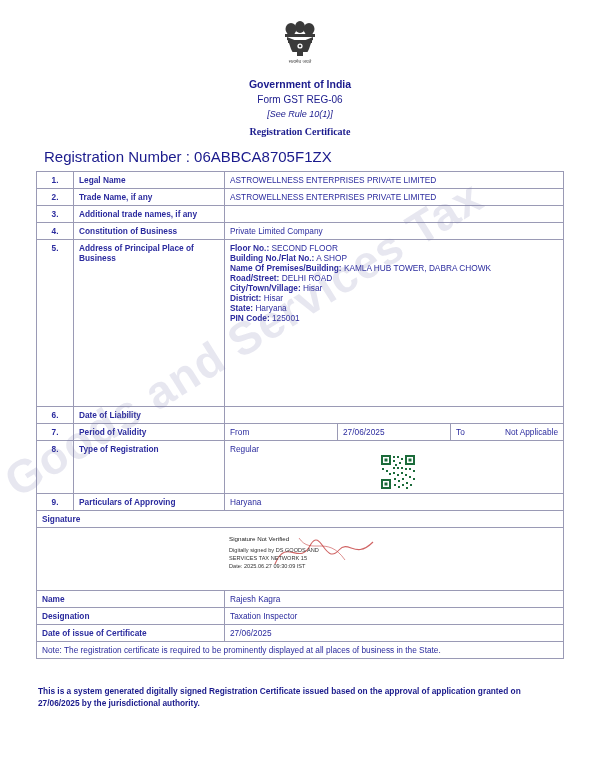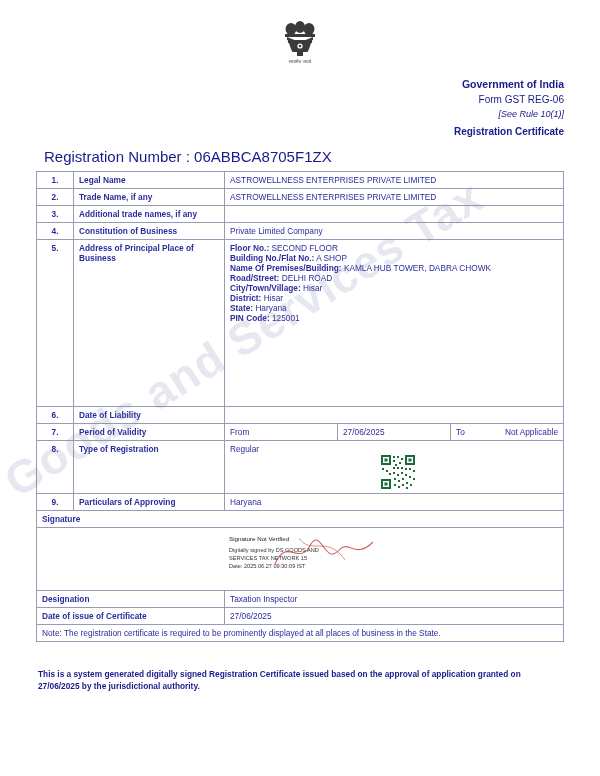--- a/index.html
+++ b/index.html
@@ -42,21 +42,21 @@
   }
   
   .emblem-wrap {
     text-align: center;
     margin-bottom: 4px;
   }
   .emblem {
     display: inline-block;
   }
   .title-block {
-    text-align: right;
+    text-align: center;
     line-height: 1.55;
   }
   .t1 {
     font-size: 10.5px;
     font-weight: bold;
     color: #1a1a8c;
   }
   .t2 {
     font-size: 10px;
     font-weight: normal;
@@ -65,20 +65,21 @@
   .t3 {
     font-size: 9px;
     font-style: italic;
     color: #1a1a8c;
   }
   .t4 {
     font-size: 10px;
     font-weight: bold;
     color: #1a1a8c;
     padding-top: 2px;
+    font-family: Liberation Serif, serif;
   }
   .regno {
     font-size: 15px;
     font-weight: normal;
     color: #1a1a8c;
     margin: 9px 0 6px 8px;
   }
   table.main {
     width: 100%;
     border-collapse: collapse;
@@ -323,20 +324,24 @@
         </svg>
         <div class="sig-inner">
           <div class="nv">Signature Not Verified</div>
           <div>Digitally signed by DS GOODS AND</div>
           <div>SERVICES TAX NETWORK 15</div>
           <div>Date: 2025.06.27 09:30:09 IST</div>
         </div>
       </td>
     </tr>
     <tr>
+      <td class="lbl" colspan="2">Name</td>
+      <td class="val" colspan="3">Rajesh Kagra</td>
+    </tr>
+    <tr>
       <td class="lbl" colspan="2">Designation</td>
       <td class="val" colspan="3">Taxation Inspector</td>
     </tr>
     <tr>
       <td class="lbl" colspan="2">Date of issue of Certificate</td>
       <td class="val" colspan="3">27/06/2025</td>
     </tr>
     <tr>
       <td class="note-cell" colspan="5">Note: The registration certificate is required to be prominently displayed at all places of business in the State.</td>
     </tr>

